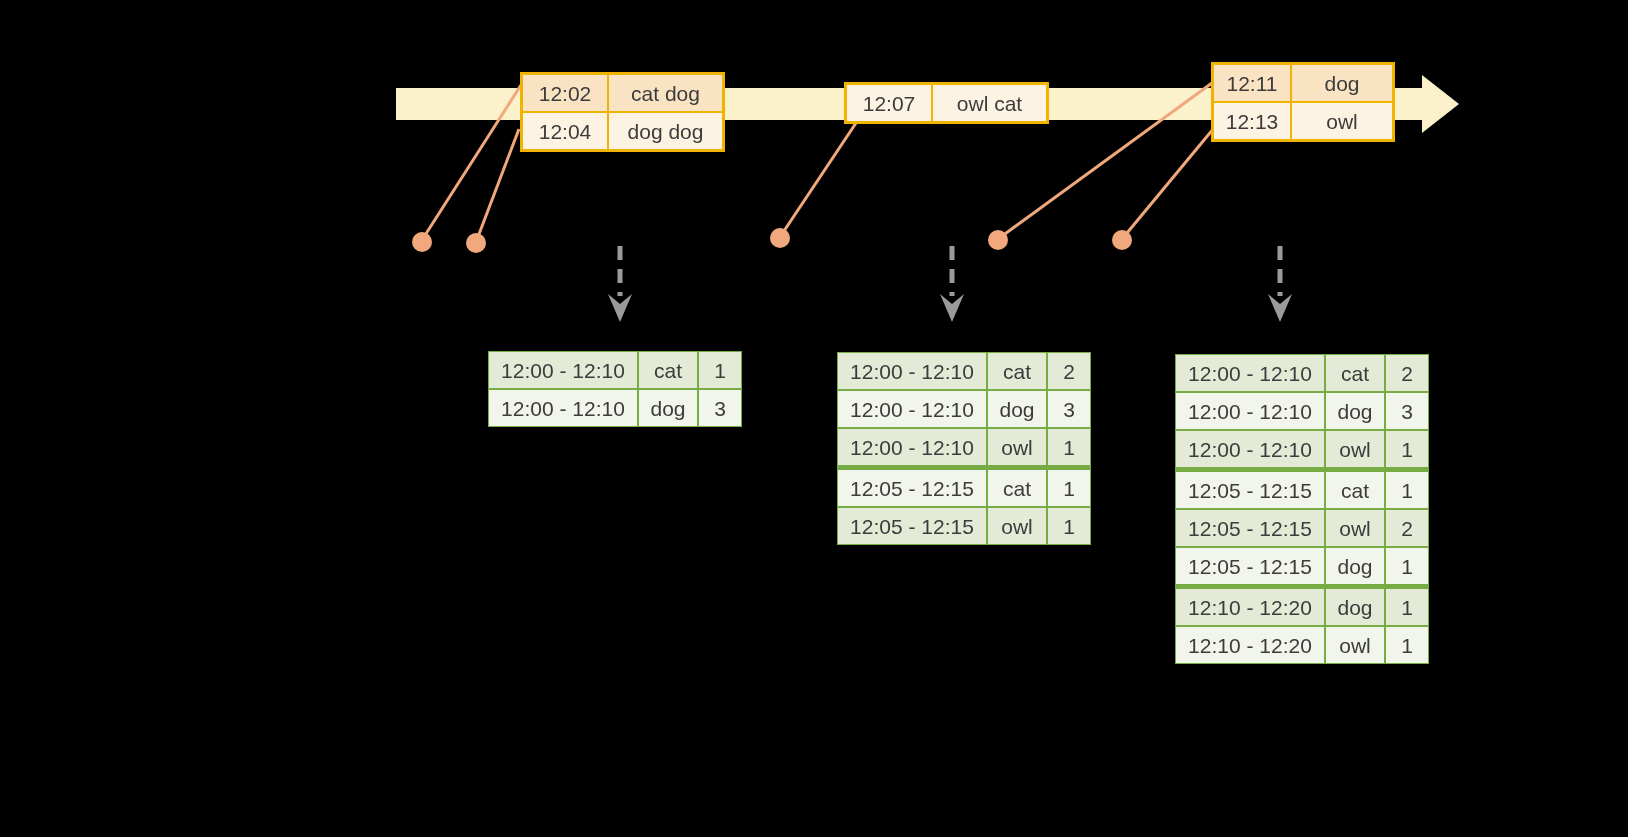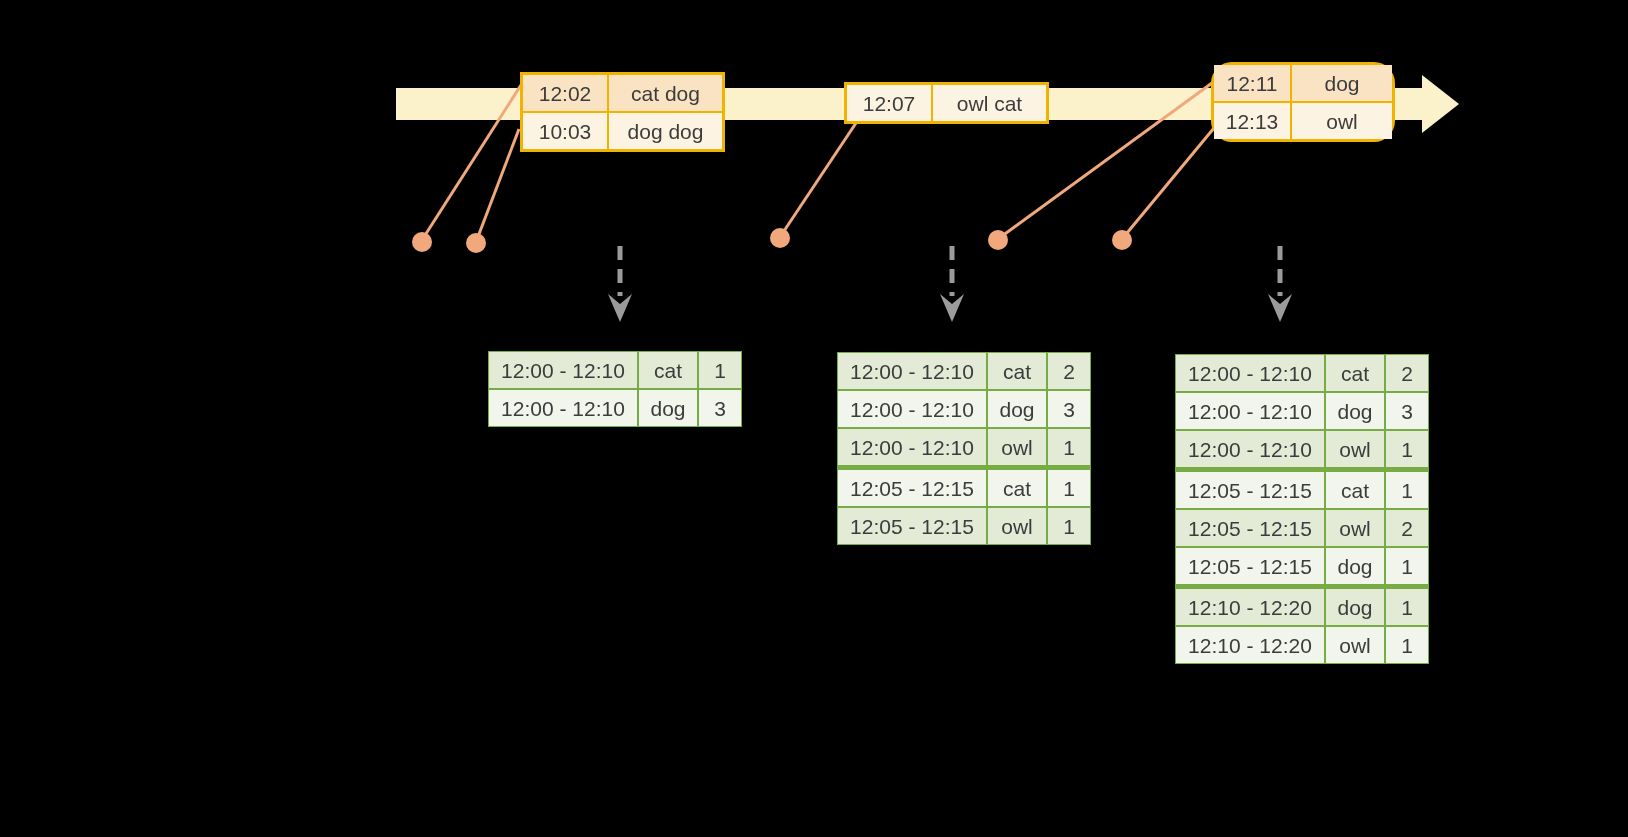--- a/index.html
+++ b/index.html
@@ -86,33 +86,33 @@
       <polygon class="trigger-head" points="1268,294 1280,304 1292,294 1280,322"></polygon>
     </g>
   </svg>
 
   <div class="etable" style="left:520px; top:62px;margin-top:10px; --w0:84px; --w1:113px;">
       <div class="trow">
         <div class="cell c0 dark">12:02</div>
         <div class="cell c1 dark">cat dog</div>
       </div>
       <div class="trow">
-        <div class="cell c0 light">10:03</div>
+        <div class="cell c0 light">12:04</div>
         <div class="cell c1 light">dog dog</div>
       </div>
     </div>
 
   <div class="etable" style="left:844px; top:82px; --w0:84px; --w1:113px;">
       <div class="trow">
         <div class="cell c0 light">12:07</div>
         <div class="cell c1 light">owl cat</div>
       </div>
     </div>
 
-  <div class="etable" style="left:1211px; top:62px;border-radius:21px; --w0:76px; --w1:100px;">
+  <div class="etable" style="left:1211px; top:62px; --w0:76px; --w1:100px;">
       <div class="trow">
         <div class="cell c0 dark">12:11</div>
         <div class="cell c1 dark">dog</div>
       </div>
       <div class="trow">
         <div class="cell c0 light">12:13</div>
         <div class="cell c1 light">owl</div>
       </div>
     </div>
 

